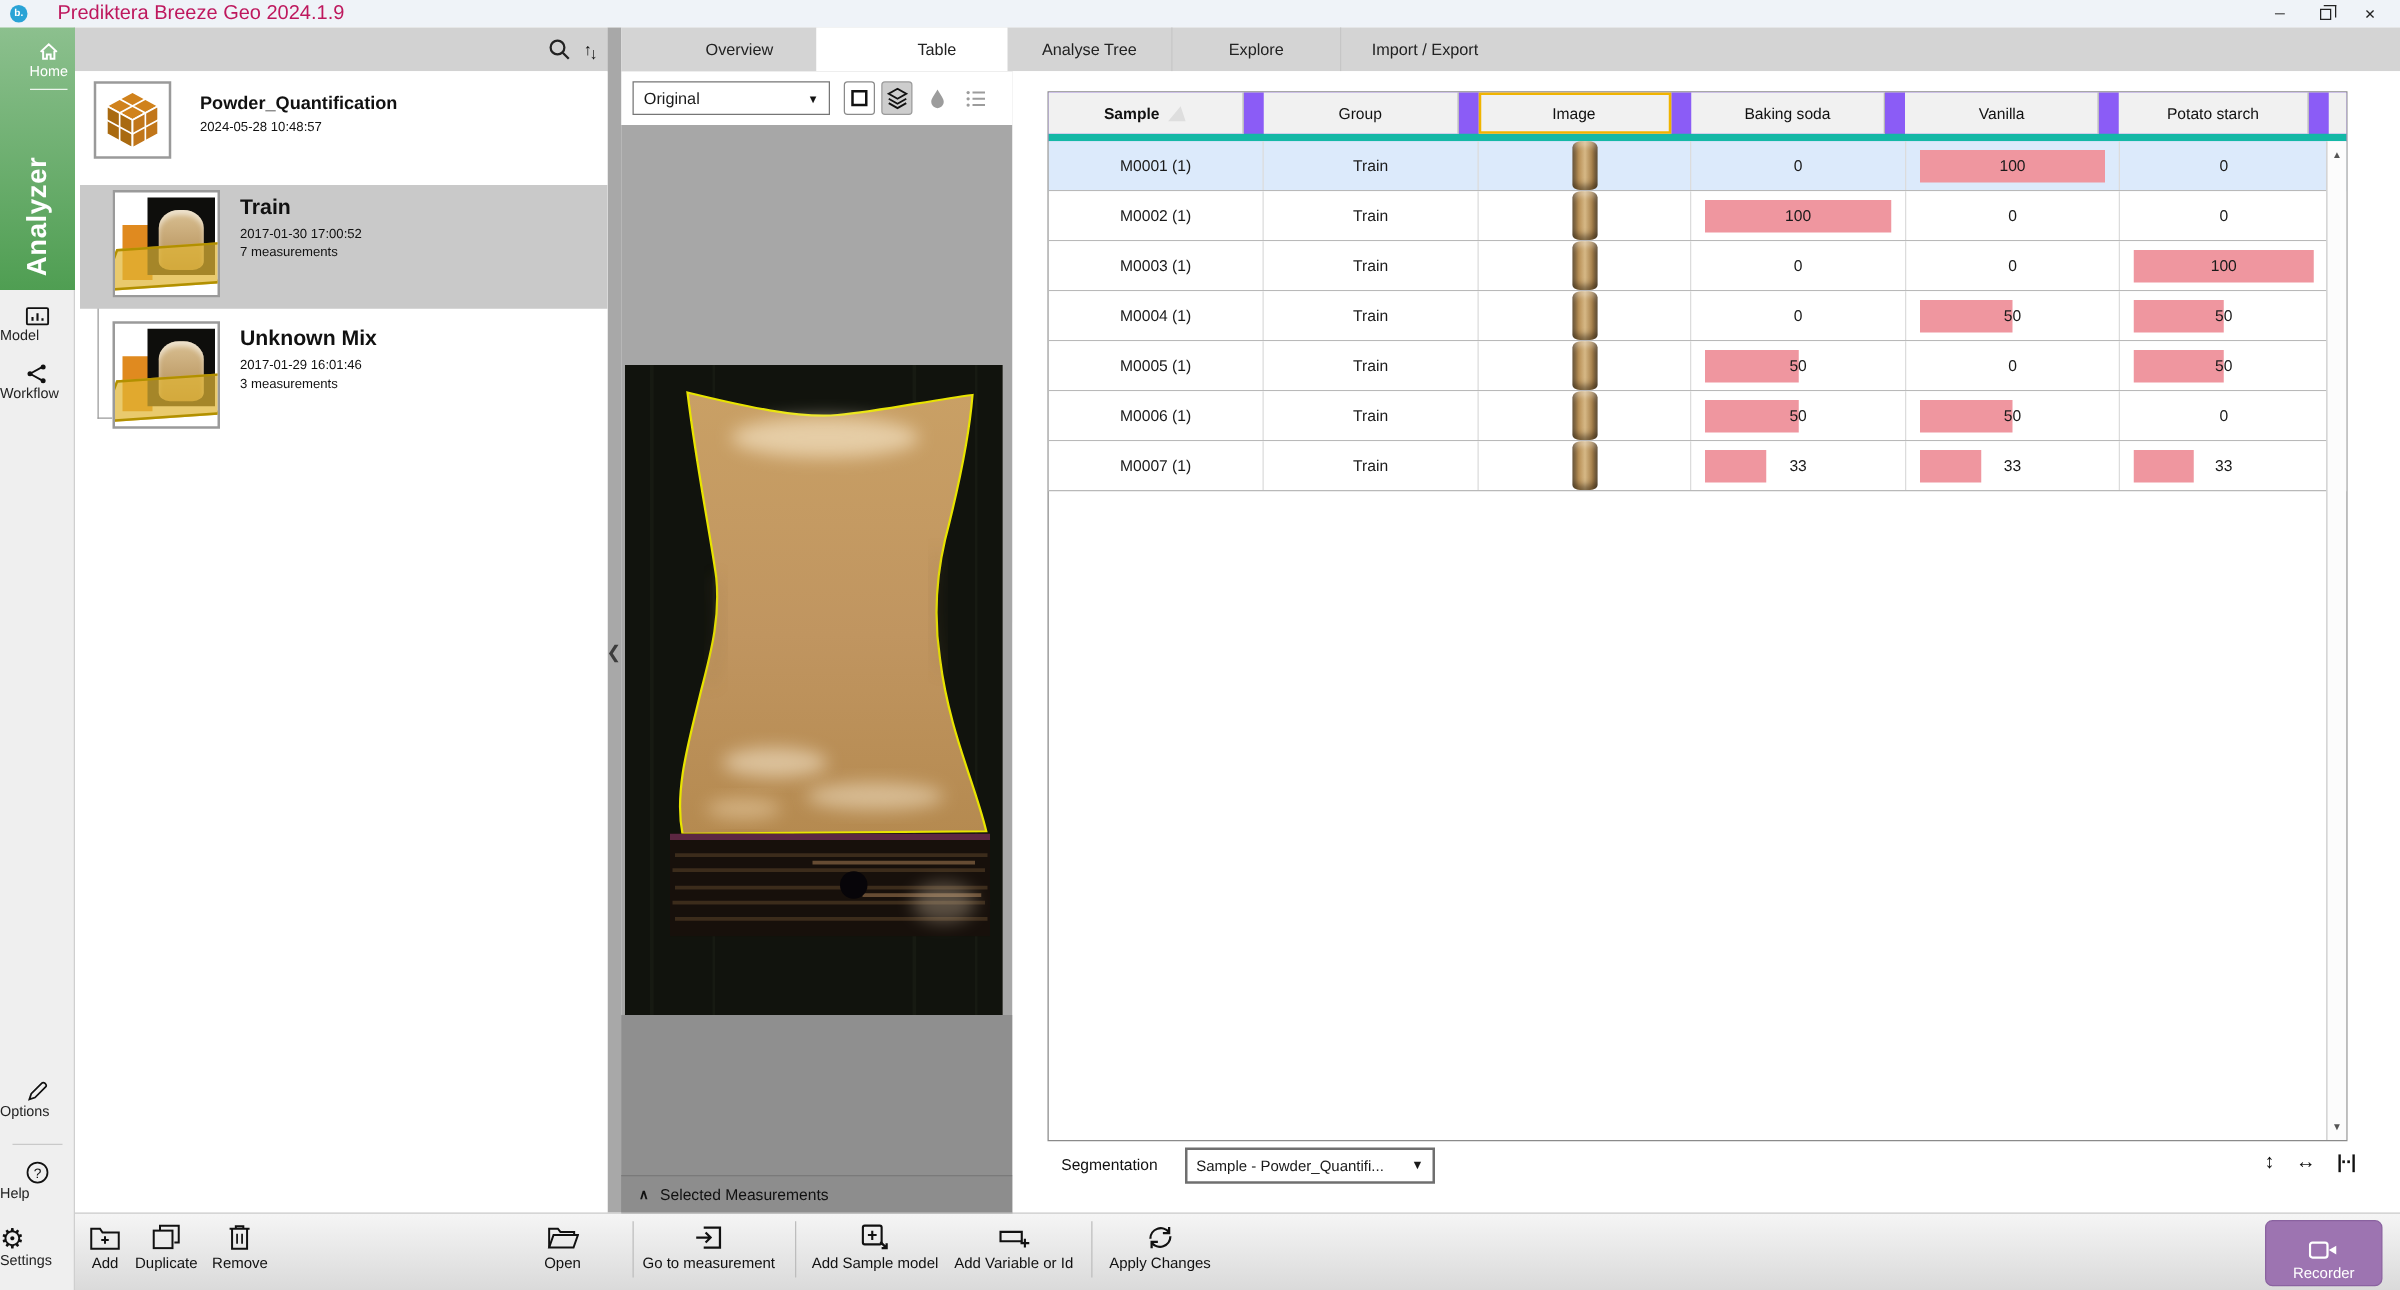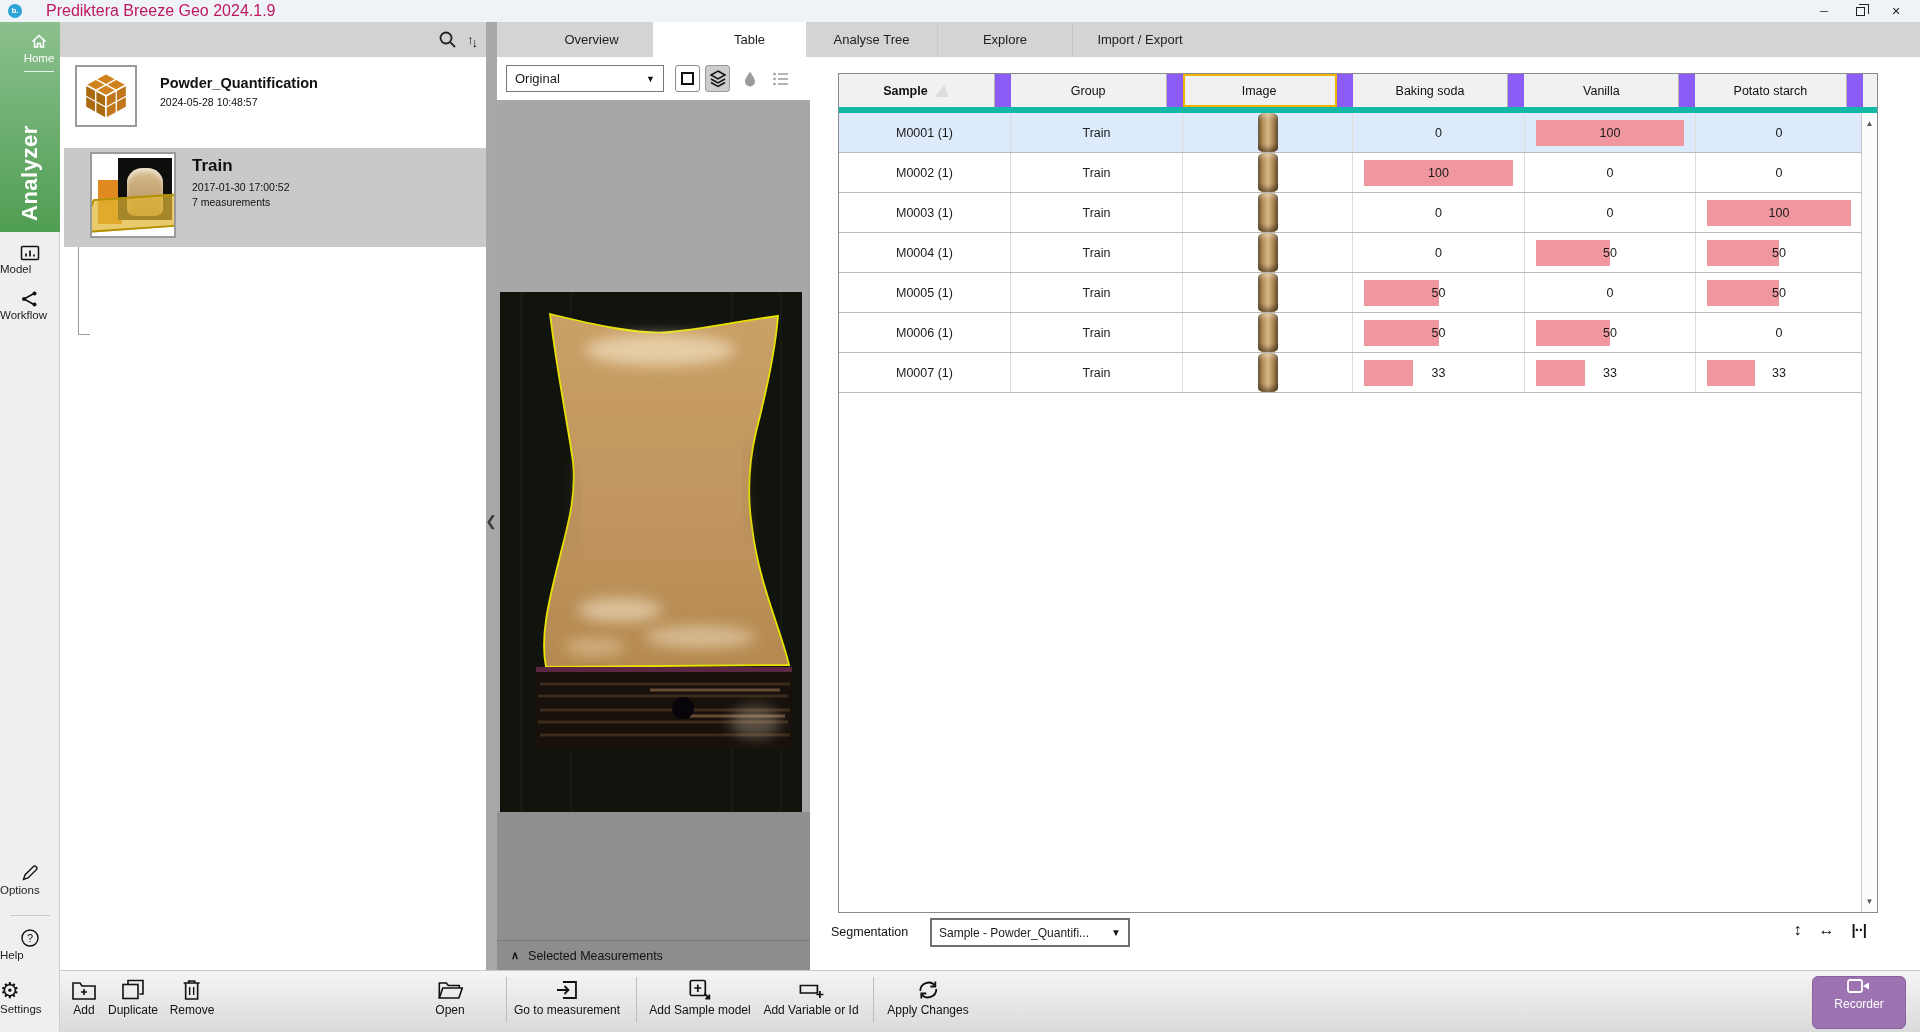--- a/index.html
+++ b/index.html
@@ -92,33 +92,33 @@
   .row { display:flex; height:40px; border-bottom:1px solid #b9b9b9; background:#fff; }
   .row.sel { background:var(--row-sel); }
   .cell { display:flex; align-items:center; justify-content:center; font-size:12.5px; border-right:1px solid #dcdcdc; position:relative; }
   .cell.val .bar { position:absolute; left:11px; top:7px; height:26px; background:var(--pink); }
   .cell.val .num { position:relative; z-index:1; }
   .thumbstrip { width:20px; height:39px; background:linear-gradient(90deg,#6d5430,#b99158 25%,#d6b886 50%,#a9834e 78%,#5f4828); border-radius:7px 7px 6px 6px / 5px 5px 4px 4px; box-shadow:inset 0 -4px 5px rgba(20,10,0,.45), inset 0 4px 4px rgba(255,255,255,.3); }
   .t-scroll { position:absolute; right:0; top:39px; bottom:0; width:16px; background:#fcfcfc; border-left:1px solid #c9c9c9; }
   .t-scroll .sa { position:absolute; left:0; width:15px; text-align:center; font-size:8px; color:#555; }
   .t-scroll .up { top:6px; } .t-scroll .dn { bottom:6px; }
 
-  .segrow { position:absolute; left:16px; top:860px; width:1068px; height:32px; }
+  .segrow { position:absolute; left:34px; top:860px; width:1068px; height:32px; }
   .seg-label { position:absolute; left:5px; top:8px; font-size:12.5px; color:#111; }
   .seg-dd { position:absolute; left:104px; top:1px; width:200px; height:29px; border:2px solid #6f6f6f; background:#fff; display:flex; align-items:center; font-size:12px; padding:0 7px; }
   .seg-dd .caret { margin-left:auto; font-size:10px; }
   .seg-icons { position:absolute; right:28px; top:4px; display:flex; gap:17px; font-size:16px; color:#111; font-weight:bold; }
   .range-glyph { letter-spacing:-1px; font-size:15px; }
 
   
   .bottombar { position:absolute; left:60px; top:970px; width:1860px; height:62px; background:linear-gradient(#f5f5f5,#dadada); border-top:1px solid #c8c8c8; }
   .titem { position:absolute; top:7px; transform:translateX(-50%); text-align:center; color:#111; }
   .titem .lbl { font-size:12px; margin-top:1px; white-space:nowrap; }
   .tdivider { position:absolute; top:6px; width:1px; height:45px; background:#bdbdbd; }
-  .recorder { position:absolute; right:14px; top:5px; width:94px; height:53px; background:var(--purple); border:1px solid #8a62a0; border-radius:6px; text-align:center; color:#fff; padding-top:0; }
+  .recorder { position:absolute; right:14px; top:5px; width:94px; height:53px; background:var(--purple); border:1px solid #8a62a0; border-radius:6px; text-align:center; color:#fff; padding-top:14px; }
   .recorder .lbl { font-size:12px; margin-top:2px; }
 
   svg.ic { display:block; margin:0 auto; }
 </style>
 </head>
 <body>
 
 <div id="app">
 
   <div class="titlebar">
@@ -213,20 +213,32 @@
           <div class="thumb-photo">
               <div class="thumb-bag"></div>
             </div>
           <div class="thumb-folderfront"></div>
         </div>
         <div class="meas-title">Train</div>
         <div class="meas-date">2017-01-30 17:00:52</div>
         <div class="meas-count">7 measurements</div>
       </div>
 
+      <div class="meas-row" style="top:196px; height:96px;">
+        <div class="meas-thumb">
+          <div class="thumb-folderback"></div>
+          <div class="thumb-photo">
+              <div class="thumb-bag"></div>
+            </div>
+          <div class="thumb-folderfront"></div>
+        </div>
+        <div class="meas-title">Unknown Mix</div>
+        <div class="meas-date">2017-01-29 16:01:46</div>
+        <div class="meas-count">3 measurements</div>
+      </div>
     </div>
   </div>
 
   <div class="tabbar">
     <div class="tab" style="width:123px">Overview</div>
     <div class="tab active" style="width:153px">Table</div>
     <div class="tab" style="width:131px">Analyse Tree</div>
     <div class="tab" style="width:135px">Explore</div>
     <div class="tab" style="width:135px">Import / Export</div>
   </div>

